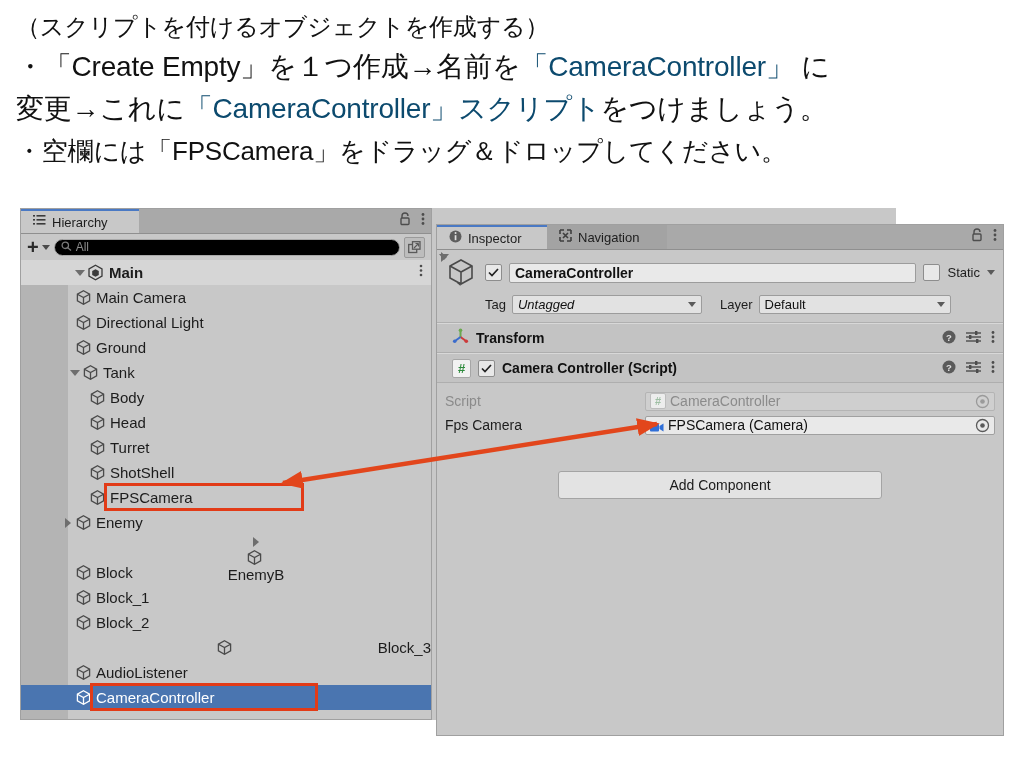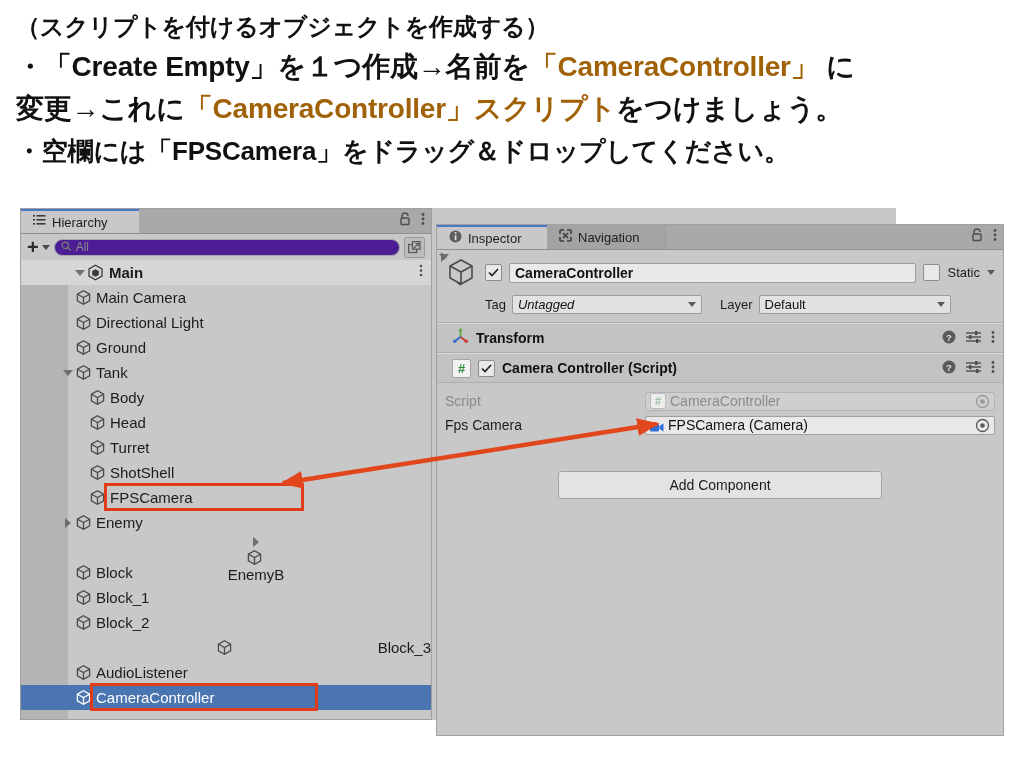--- a/index.html
+++ b/index.html
@@ -11,30 +11,30 @@
     position:relative;
   }
 
   
   #instructions{
     position:absolute;left:0;top:0;width:1024px;height:200px;
     padding:8px 16px 0 16px;
     box-sizing:border-box;
   }
   .ins-line{
-    font-weight:bold;
+    font-weight:normal;
     color:#111111;
     letter-spacing:-0.2px;
     white-space:nowrap;
   }
   .ins-l1{font-size:24px;line-height:38px;}
   .ins-l2{font-size:28px;line-height:42px;}
   .ins-l3{font-size:28px;line-height:42px;}
   .ins-l4{font-size:26px;line-height:42px;}
-  .red{color:#a16207;}
+  .red{color:#0c4a6e;}
 
   
   #unity{
     position:absolute;left:20px;top:208px;width:876px;height:512px;
     background:#c8c8c8;
   }
 
   
   #hierarchy-panel{
     position:absolute;left:0;top:0;width:412px;height:512px;
@@ -60,21 +60,21 @@
   }
 
   .toolbar{
     height:26px;background:#c8c8c8;
     display:flex;align-items:center;padding:0 6px;gap:4px;
     border-bottom:1px solid #b2b2b2;
   }
   .plus-btn{display:flex;align-items:center;gap:3px;cursor:default;}
   .plus-glyph{font-size:20px;font-weight:bold;color:#2b2b2b;line-height:14px;}
   .searchbox{
-    flex:1;height:17px;background:#4c1d95;border:1px solid #a8a8a8;
+    flex:1;height:17px;background:#000000;border:1px solid #a8a8a8;
     border-radius:9px;display:flex;align-items:center;padding:0 6px;gap:4px;
     box-sizing:border-box;
   }
   .search-ph{font-size:12px;color:#8a8a8a;}
   .win-btn{
     width:19px;height:19px;background:#bdbdbd;border:1px solid #9a9a9a;
     border-radius:2px;display:flex;align-items:center;justify-content:center;
   }
 
   #tree{
@@ -299,21 +299,21 @@
               <span>Directional Light</span>
             </div>
             <div class="row" style="padding-left: 40px;">
               <span class="twisty "></span>
               <span class="cube" style="color: rgb(74, 74, 74);"><svg width="17" height="17" viewBox="0 0 17 17">
                   <path d="M8.5 1.8 L14.6 5.2 v6.6 L8.5 15.2 2.4 11.8 V5.2 Z" fill="none" stroke="currentColor" stroke-width="1.3"></path>
                   <path d="M2.4 5.2 L8.5 8.6 14.6 5.2 M8.5 8.6 v6.6" fill="none" stroke="currentColor" stroke-width="1.3"></path>
                 </svg></span>
               <span>Ground</span>
             </div>
-            <div class="row" style="padding-left: 40px;">
+            <div class="row" style="padding-left: 40px; margin-left: 7px;">
               <span class="twisty tw-down"></span>
               <span class="cube" style="color: rgb(74, 74, 74);"><svg width="17" height="17" viewBox="0 0 17 17">
                   <path d="M8.5 1.8 L14.6 5.2 v6.6 L8.5 15.2 2.4 11.8 V5.2 Z" fill="none" stroke="currentColor" stroke-width="1.3"></path>
                   <path d="M2.4 5.2 L8.5 8.6 14.6 5.2 M8.5 8.6 v6.6" fill="none" stroke="currentColor" stroke-width="1.3"></path>
                 </svg></span>
               <span>Tank</span>
             </div>
             <div class="row" style="padding-left: 54px;">
               <span class="twisty "></span>
               <span class="cube" style="color: rgb(74, 74, 74);"><svg width="17" height="17" viewBox="0 0 17 17">

